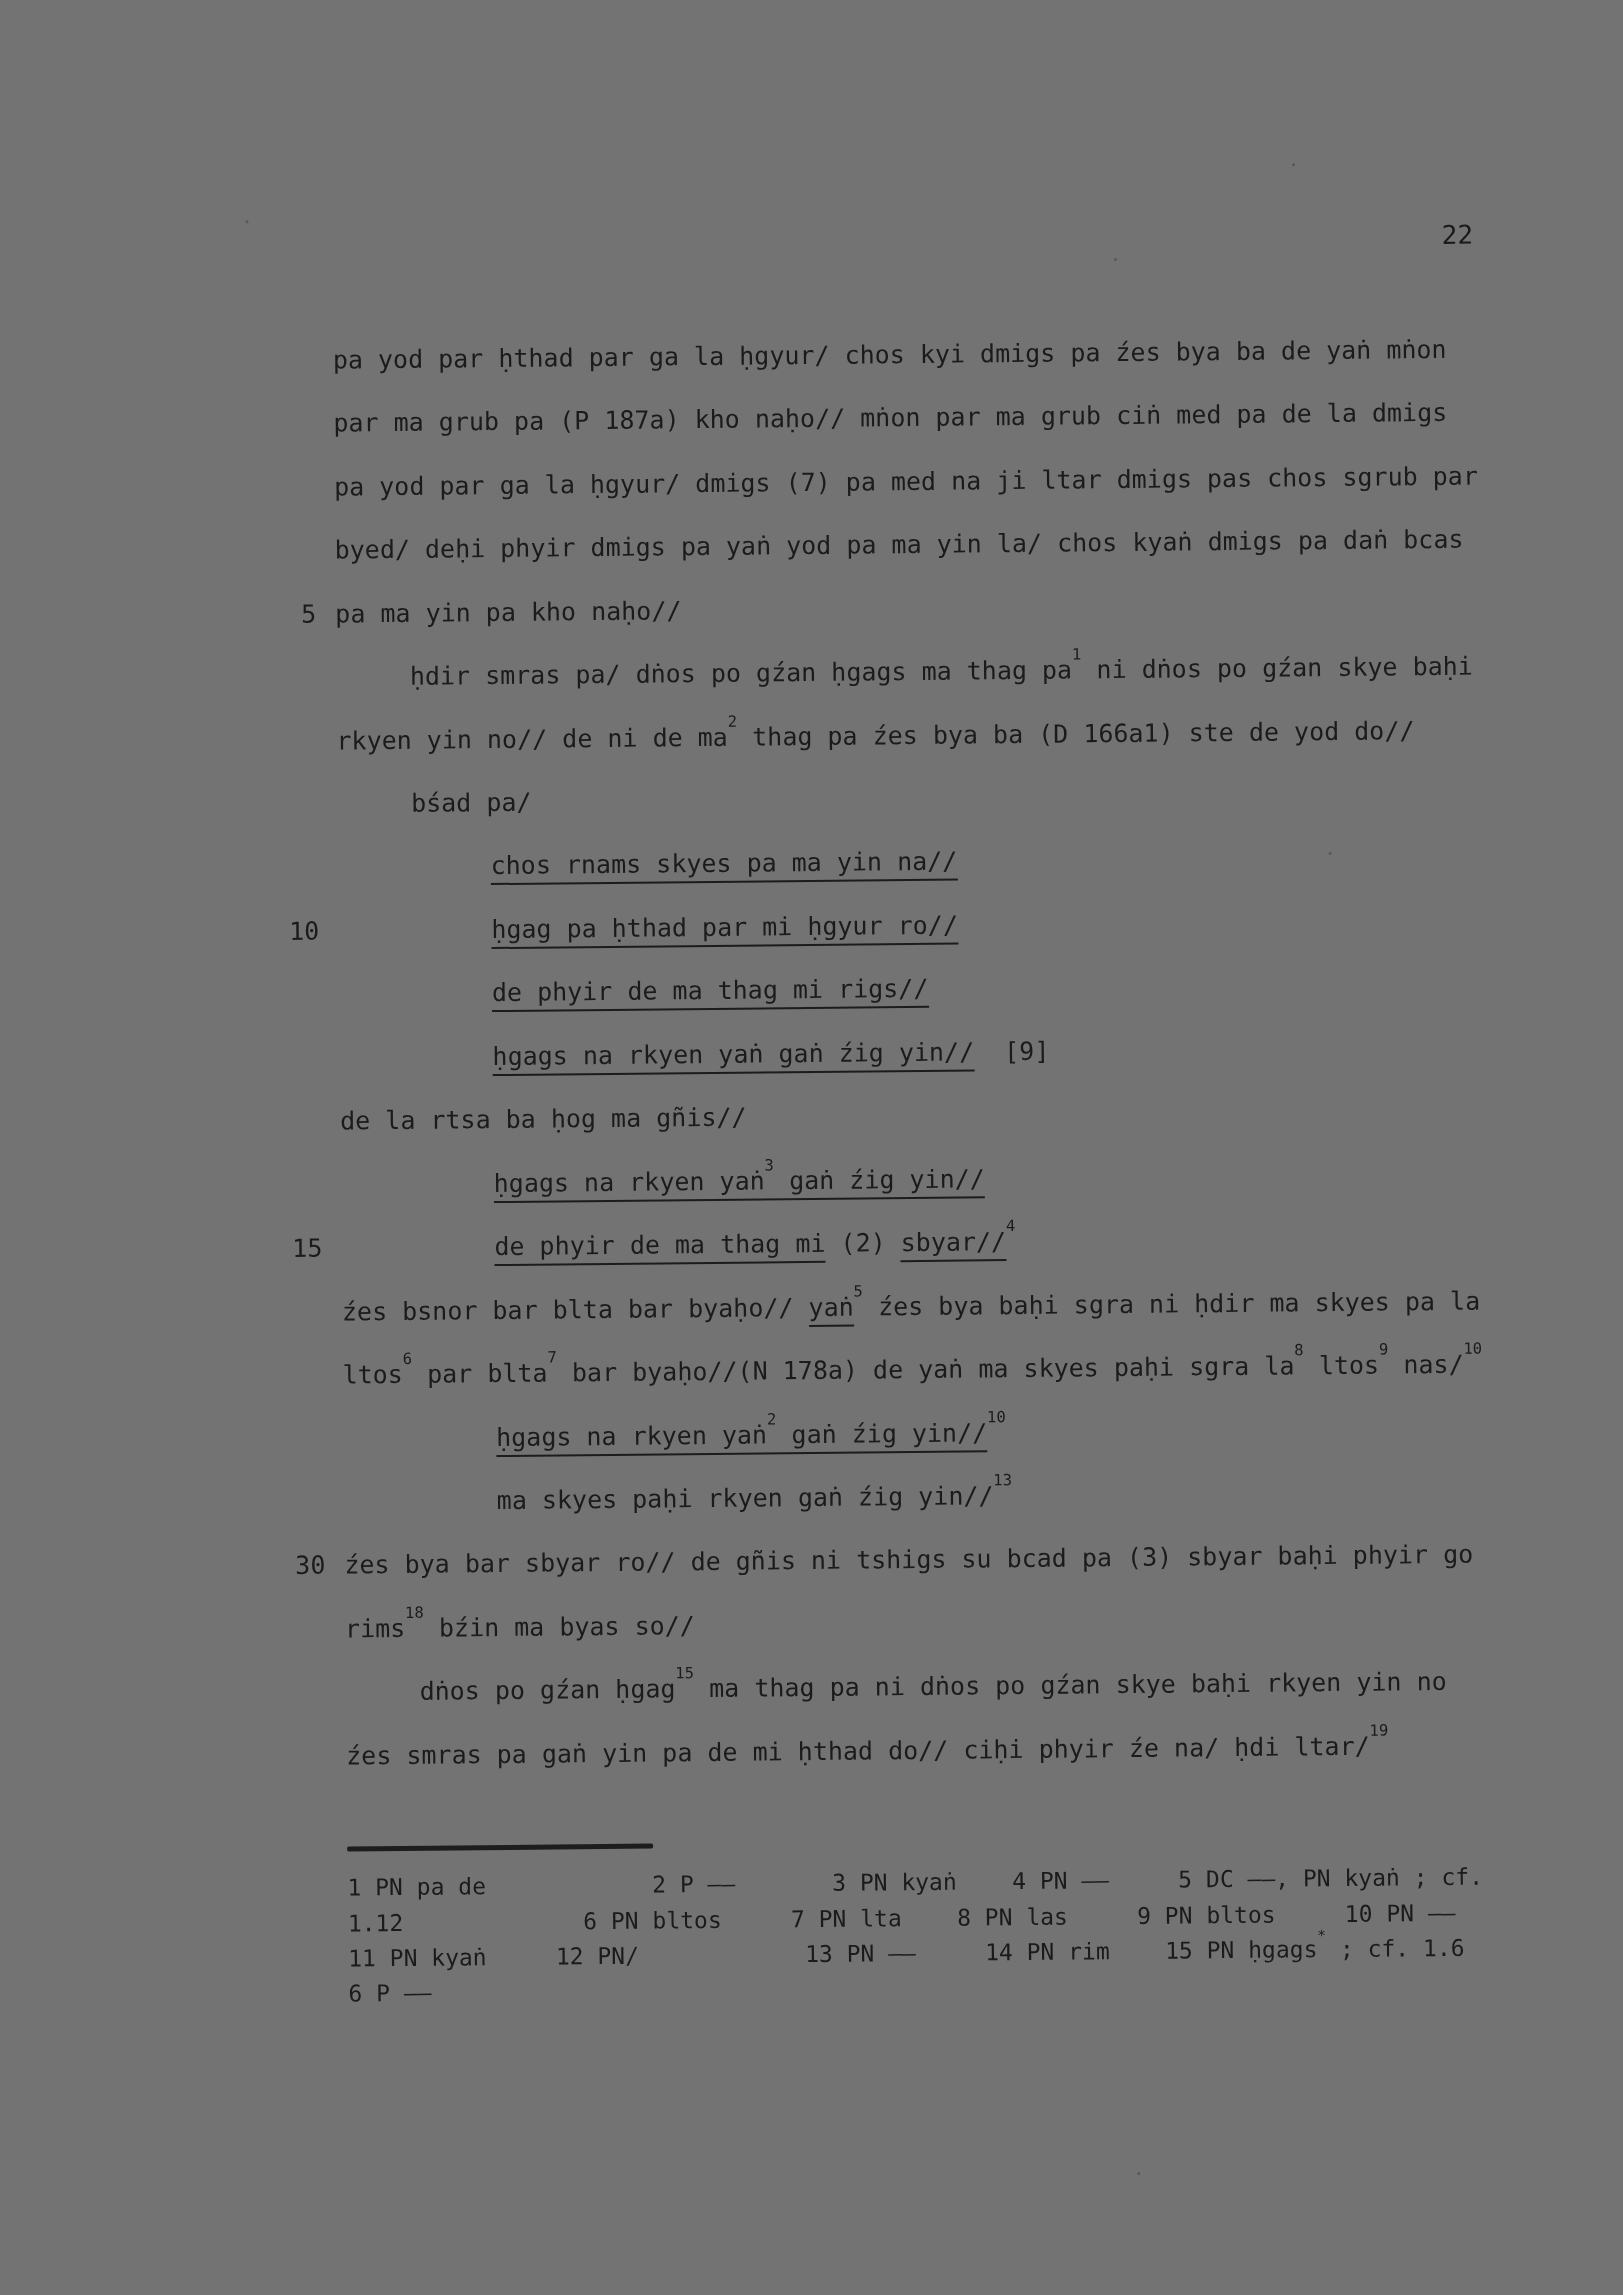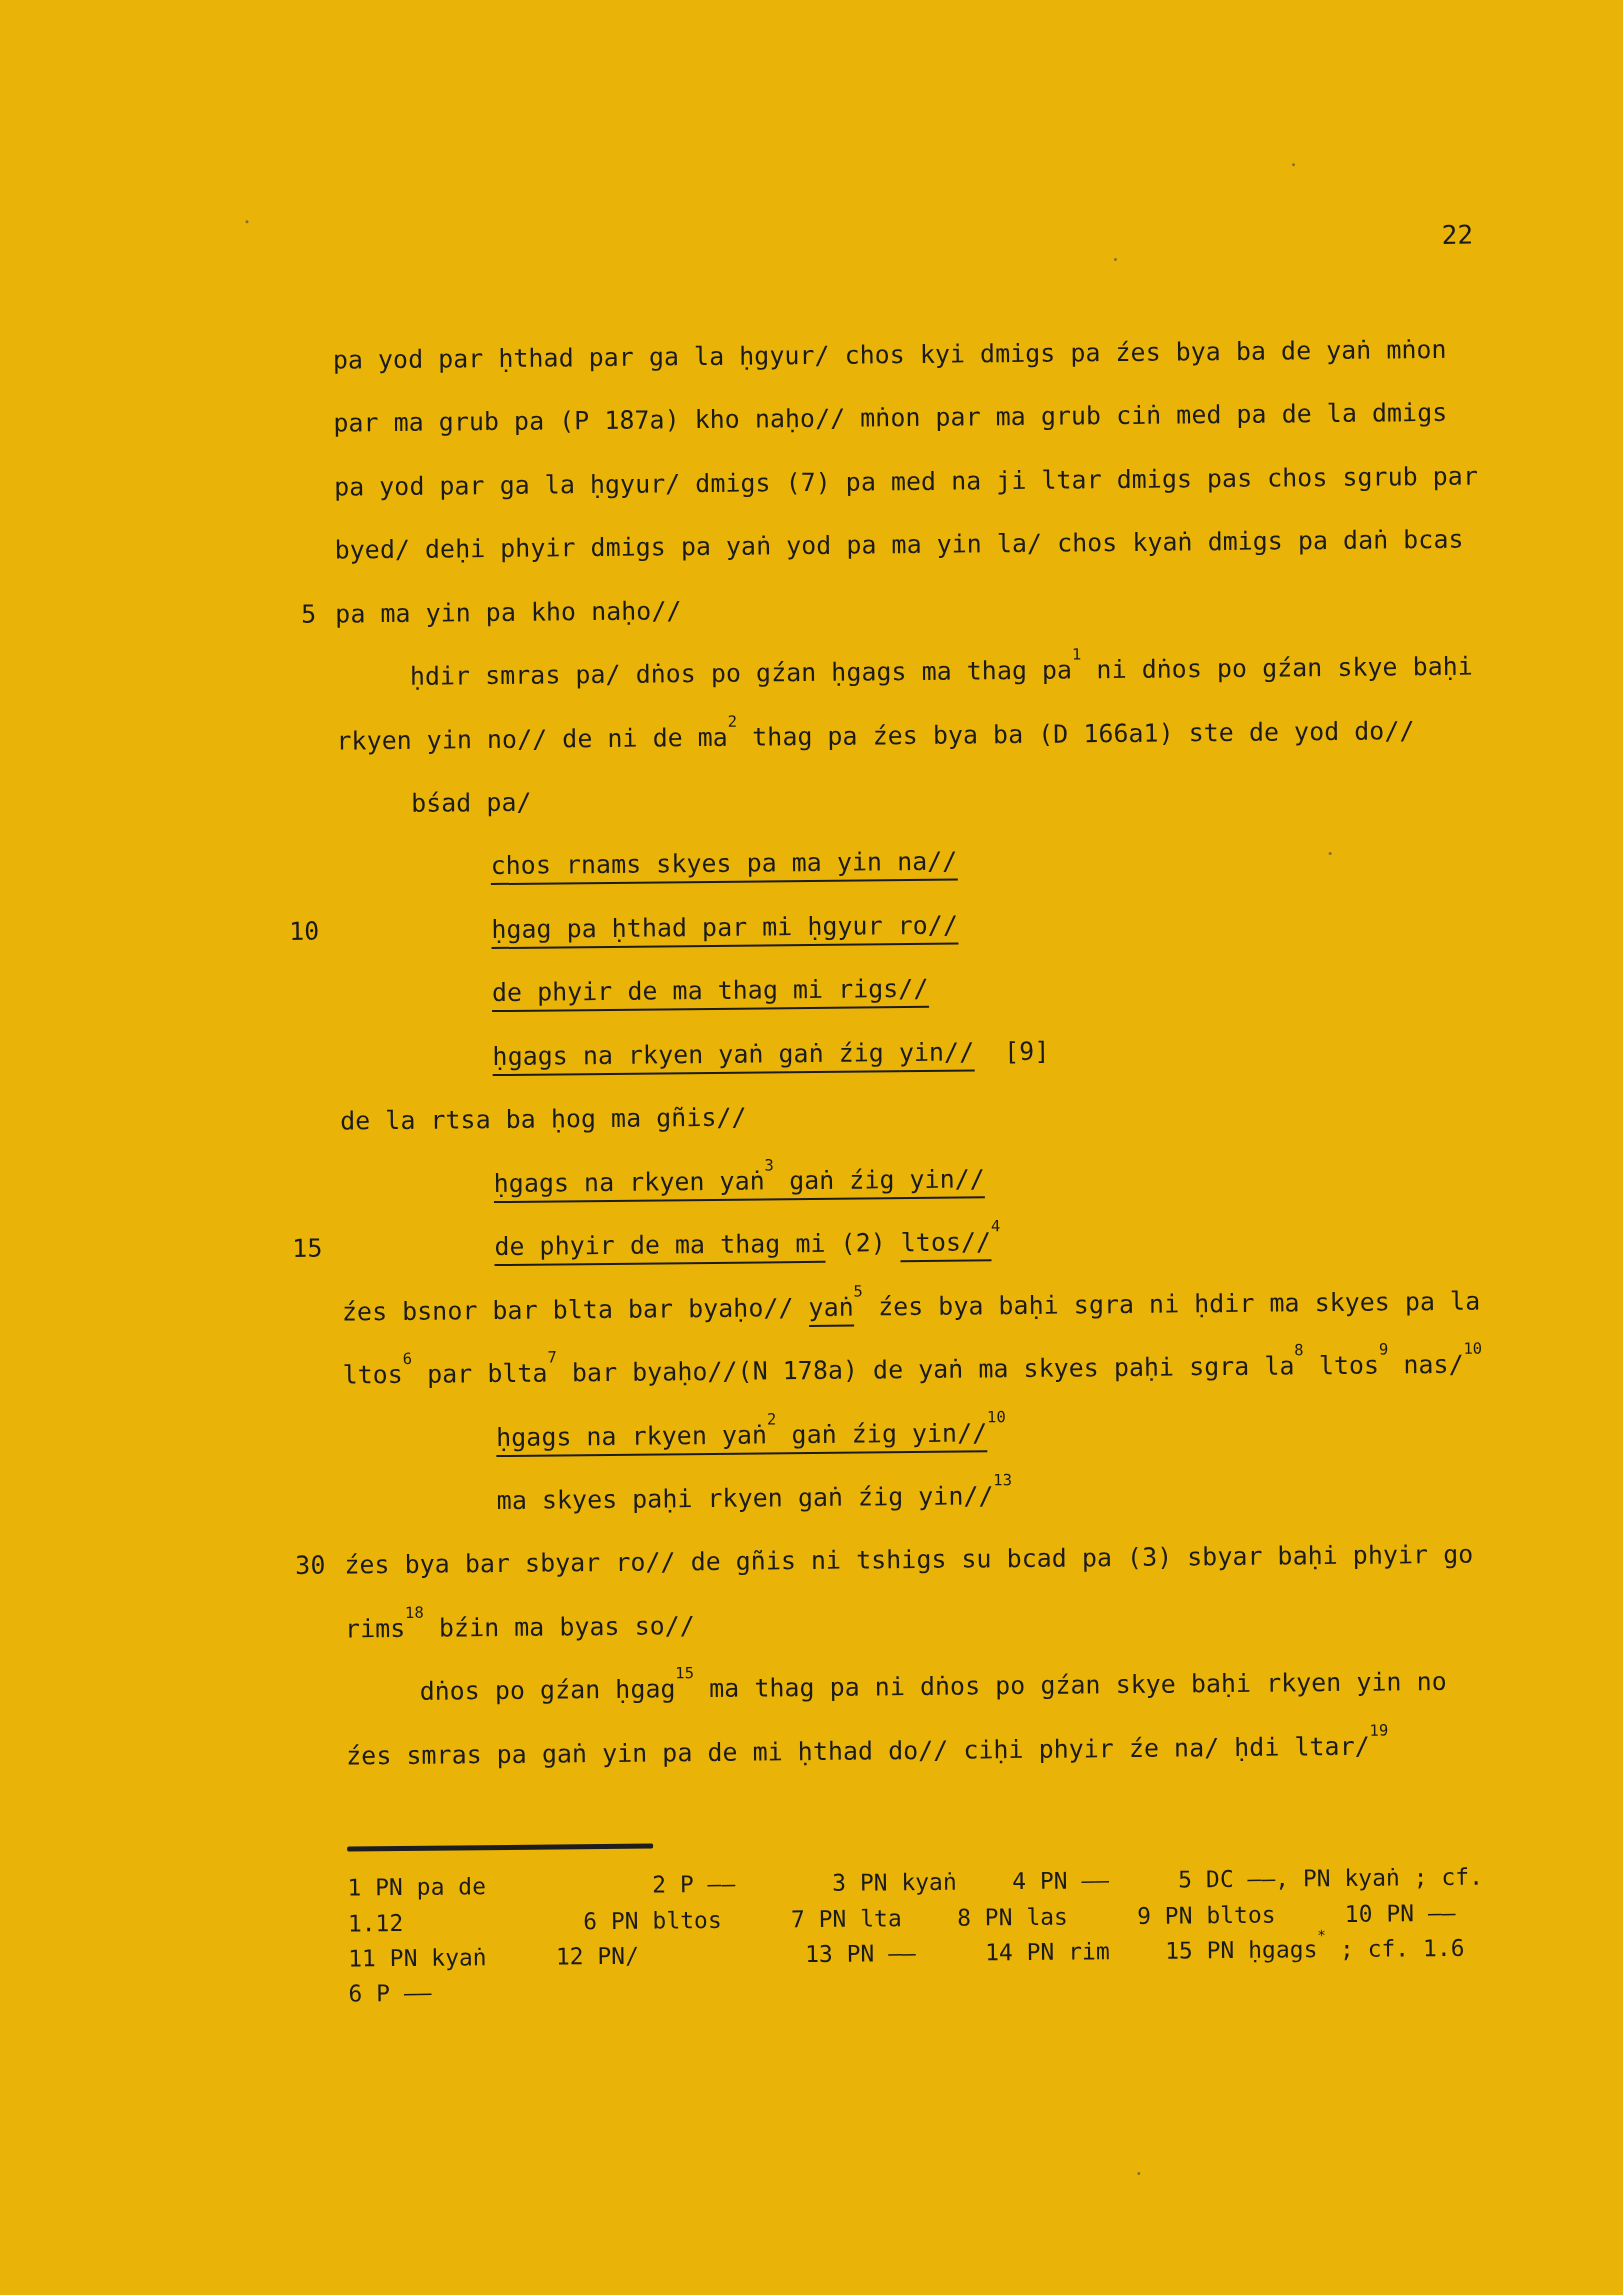--- a/index.html
+++ b/index.html
@@ -1,19 +1,19 @@
 <!DOCTYPE html>
 <html style="font-size:9px"><head>
 <meta charset="utf-8">
 <style>
   html,body{margin:0;padding:0;background:#ffffff;}
   .page{
     position:relative;
     width:1624px;height:2295px;
-    background:#eab308;
+    background:#737373;
     overflow:hidden;
     font-family:"DejaVu Sans Mono","DejaVu Sans",monospace;
     color:#1b1b1b;
   }
   .content{position:absolute;left:0;top:0;width:100%;height:100%;
     transform:rotate(-0.55deg);transform-origin:810px 1105px;}
   .pageno{position:absolute;left:1450px;top:227px;font-size:26px;line-height:28px;}
   .line{position:absolute;left:340px;white-space:pre;font-size:25px;line-height:31px;}
   #footLines .line{font-size:23px;line-height:28px;}
   .mnum{position:absolute;left:-76px;width:57px;text-align:right;}
@@ -36,21 +36,21 @@
         <div class="line" style="top: 594px;"><span class="mnum">5</span><span class="seg">pa ma yin pa kho naḥo//</span></div>
         <div class="line" style="top: 657px; padding-left: 74px;"><span class="seg">ḥdir smras pa/ dṅos po gźan ḥgags ma thag pa</span><sup class="seg sup">1</sup><span class="seg"> ni dṅos po gźan skye baḥi</span></div>
         <div class="line" style="top: 721px;"><span class="seg">rkyen yin no// de ni de ma</span><sup class="seg sup">2</sup><span class="seg"> thag pa źes bya ba (D 166a1) ste de yod do//</span></div>
         <div class="line" style="top: 784px; padding-left: 74px;"><span class="seg">bśad pa/</span></div>
         <div class="line" style="top: 847px; padding-left: 153px;"><span class="u"><span class="seg">chos rnams skyes pa ma yin na//</span></span></div>
         <div class="line" style="top: 911px; padding-left: 153px;"><span class="mnum">10</span><span class="u"><span class="seg">ḥgag pa ḥthad par mi ḥgyur ro//</span></span></div>
         <div class="line" style="top: 974px; padding-left: 153px;"><span class="u"><span class="seg">de phyir de ma thag mi rigs//</span></span></div>
         <div class="line" style="top: 1038px; padding-left: 153px;"><span class="u"><span class="seg">ḥgags na rkyen yaṅ gaṅ źig yin//</span></span><span class="seg">  [9]</span></div>
         <div class="line" style="top: 1101px;"><span class="seg">de la rtsa ba ḥog ma gñis//</span></div>
         <div class="line" style="top: 1165px; padding-left: 153px;"><span class="u"><span class="seg">ḥgags na rkyen yaṅ</span><sup class="seg sup">3</sup><span class="seg"> gaṅ źig yin//</span></span></div>
-        <div class="line" style="top: 1228px; padding-left: 153px;"><span class="mnum">15</span><span class="u"><span class="seg">de phyir de ma thag mi</span></span><span class="seg"> (2) </span><span class="u"><span class="seg">ltos//</span></span><sup class="seg sup">4</sup></div>
+        <div class="line" style="top: 1228px; padding-left: 153px;"><span class="mnum">15</span><span class="u"><span class="seg">de phyir de ma thag mi</span></span><span class="seg"> (2) </span><span class="u"><span class="seg">sbyar//</span></span><sup class="seg sup">4</sup></div>
         <div class="line" style="top: 1292px;"><span class="seg">źes bsnor bar blta bar byaḥo// </span><span class="u"><span class="seg">yaṅ</span></span><sup class="seg sup">5</sup><span class="seg"> źes bya baḥi sgra ni ḥdir ma skyes pa la</span></div>
         <div class="line" style="top: 1355px;"><span class="seg">ltos</span><sup class="seg sup">6</sup><span class="seg"> par blta</span><sup class="seg sup">7</sup><span class="seg"> bar byaḥo//(N 178a) de yaṅ ma skyes paḥi sgra la</span><sup class="seg sup">8</sup><span class="seg"> ltos</span><sup class="seg sup">9</sup><span class="seg"> nas/</span><sup class="seg sup">10</sup></div>
         <div class="line" style="top: 1419px; padding-left: 153px;"><span class="u"><span class="seg">ḥgags na rkyen yaṅ</span><sup class="seg sup">2</sup><span class="seg"> gaṅ źig yin//</span></span><sup class="seg sup">10</sup></div>
         <div class="line" style="top: 1482px; padding-left: 153px;"><span class="seg">ma skyes paḥi rkyen gaṅ źig yin//</span><sup class="seg sup">13</sup></div>
         <div class="line" style="top: 1545px;"><span class="mnum">30</span><span class="seg">źes bya bar sbyar ro// de gñis ni tshigs su bcad pa (3) sbyar baḥi phyir go</span></div>
         <div class="line" style="top: 1609px;"><span class="seg">rims</span><sup class="seg sup">18</sup><span class="seg"> bźin ma byas so//</span></div>
         <div class="line" style="top: 1672px; padding-left: 74px;"><span class="seg">dṅos po gźan ḥgag</span><sup class="seg sup">15</sup><span class="seg"> ma thag pa ni dṅos po gźan skye baḥi rkyen yin no</span></div>
         <div class="line" style="top: 1736px;"><span class="seg">źes smras pa gaṅ yin pa de mi ḥthad do// ciḥi phyir źe na/ ḥdi ltar/</span><sup class="seg sup">19</sup></div>
       </div>
     <div class="fnrule"></div>

